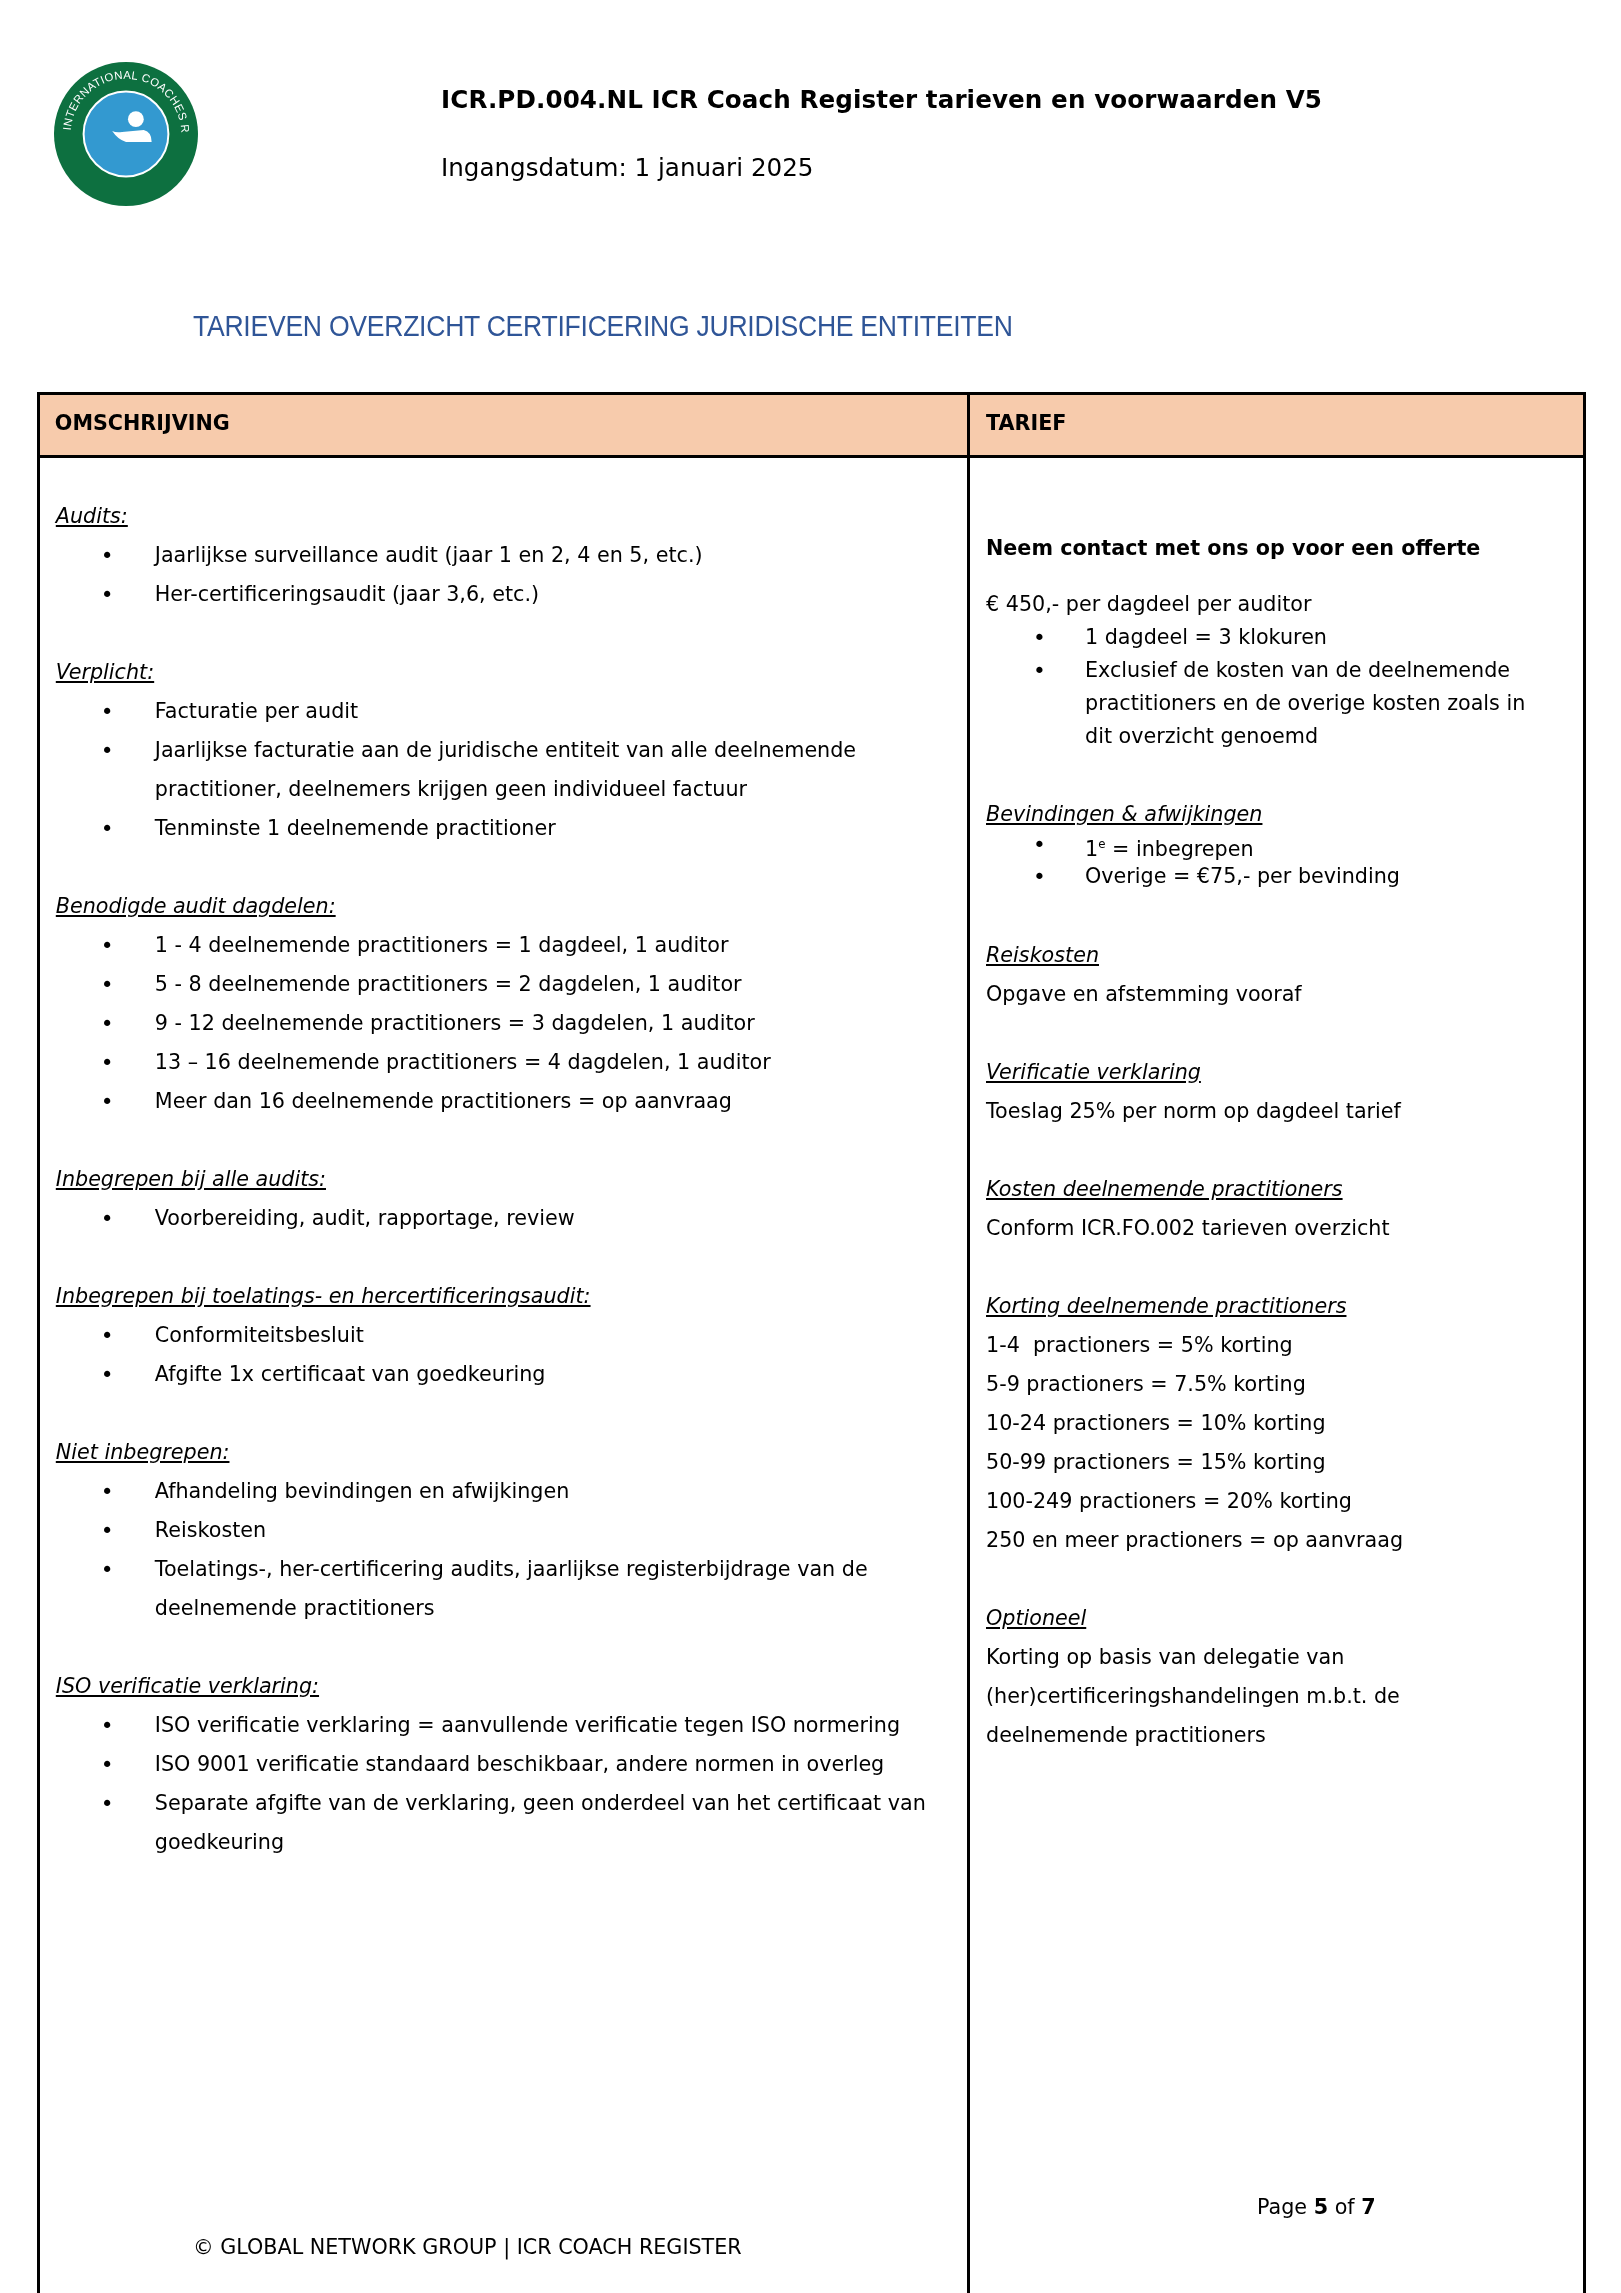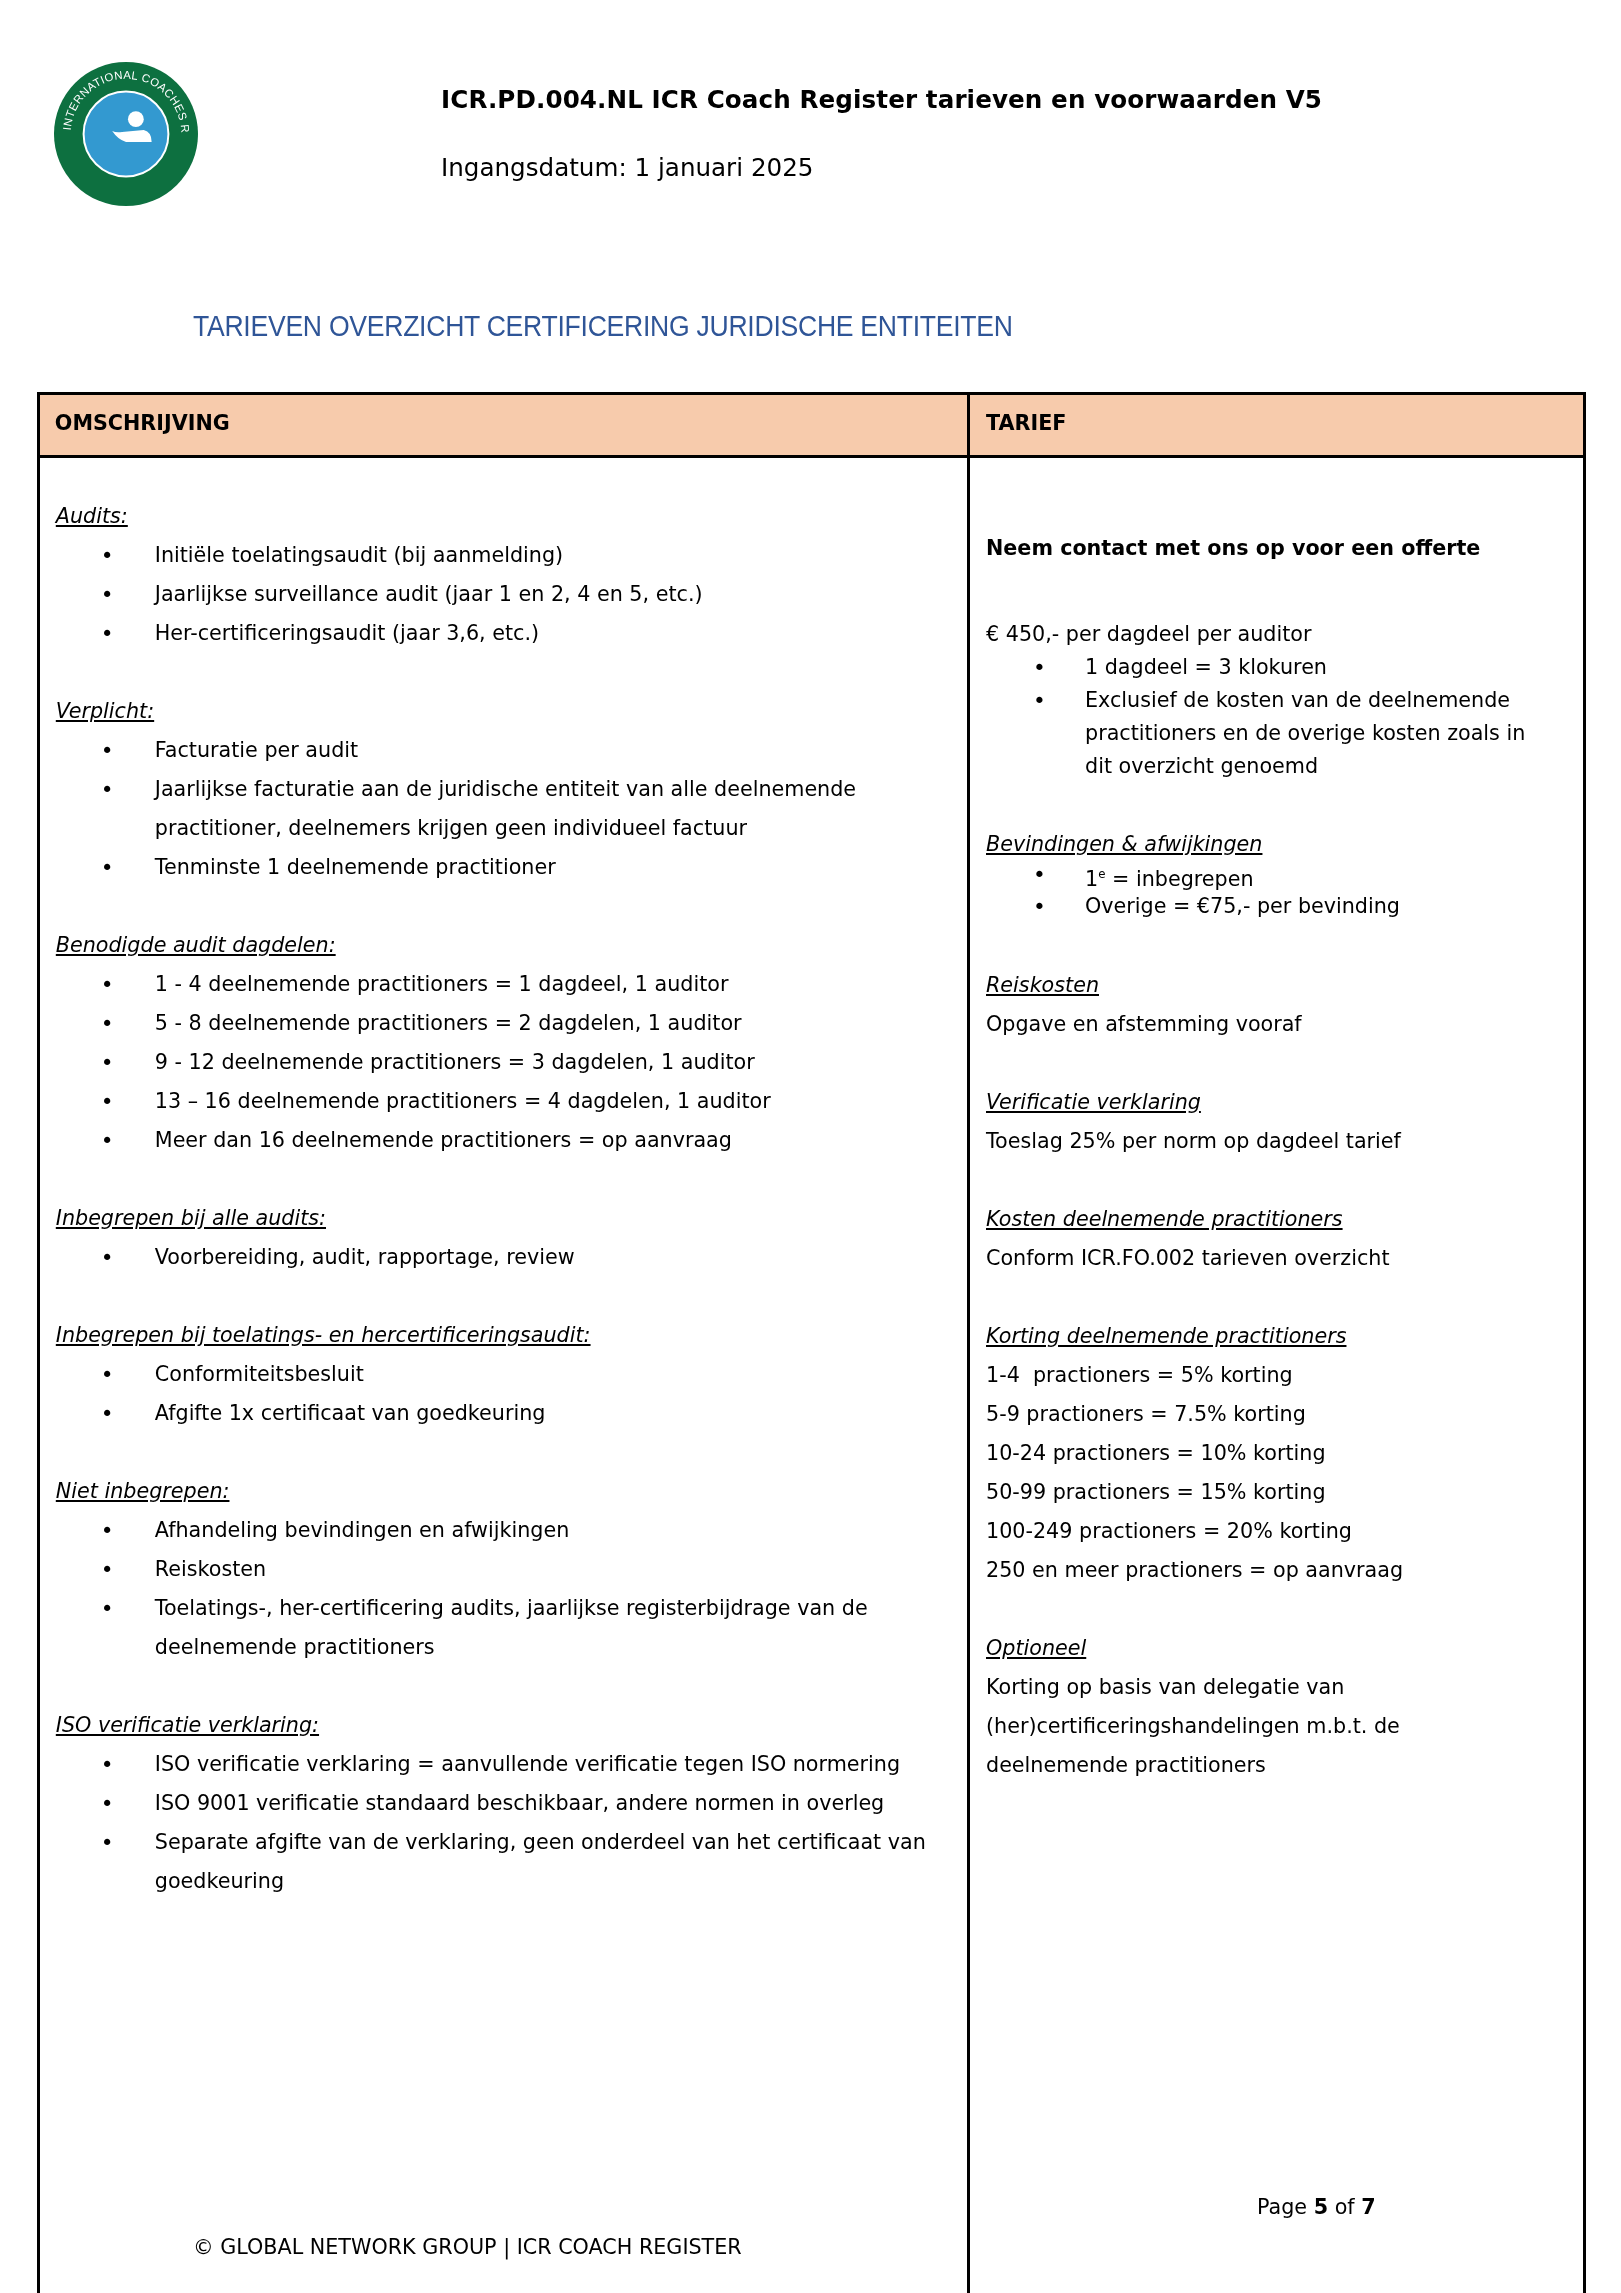--- a/index.html
+++ b/index.html
@@ -22,21 +22,21 @@
 
     .col-left { position: absolute; left: 15.8px; top: 102px; width: 906px; font-size: 20.7px; }
     .col-right { position: absolute; left: 946px; top: 102px; width: 591px; font-size: 20.7px; }
 
     .sec { margin-bottom: 39px; }
     .sec-h { text-decoration: underline; line-height: 39px; font-style: italic; }
     ul.b { list-style: none; }
     ul.b li { position: relative; padding-left: 99px; line-height: 39px; }
     ul.b li::before { content: "\2022"; position: absolute; left: 45px; top: 0; font-size: 21.7px; }
 
-    .r-bold { font-weight: bold; line-height: 39px; margin-top: 31.5px; margin-bottom: 50px; }
+    .r-bold { font-weight: bold; line-height: 39px; margin-top: 31.5px; margin-bottom: 20px; }
     .r-line { line-height: 39px; }
     ul.rb { list-style: none; }
     ul.rb li { position: relative; padding-left: 99px; line-height: 33px; }
     ul.rb li::before { content: "\2022"; position: absolute; left: 47px; top: 0; font-size: 21.7px; }
     .r-sec { margin-bottom: 39px; }
     .r-sec.tight { margin-bottom: 45px; }
     .sup { font-size: 11.8px; vertical-align: super; }
 
     .footer-left { position: absolute; left: 193px; top: 2195px; font-size: 20.7px; white-space: nowrap; margin-top: 40px; }
     .footer-right { position: absolute; left: 1257px; top: 2195px; font-size: 20.7px; white-space: nowrap; }
@@ -69,21 +69,20 @@
   <div class="tbl-head">
     <div class="th left">OMSCHRIJVING</div>
     <div class="th right">TARIEF</div>
   </div>
   <div class="tbl-divider"></div>
 
   <div class="col-left">
     <div class="sec">
       <div class="sec-h">Audits:</div>
       <ul class="b">
-        <li>Initiële toelatingsaudit (bij aanmelding)</li>
         <li>Jaarlijkse surveillance audit (jaar 1 en 2, 4 en 5, etc.)</li>
         <li>Her-certificeringsaudit (jaar 3,6, etc.)</li>
       </ul>
     </div>
     <div class="sec">
       <div class="sec-h">Verplicht:</div>
       <ul class="b">
         <li>Facturatie per audit</li>
         <li style="padding-right:39px">Jaarlijkse facturatie aan de juridische entiteit van alle deelnemende practitioner, deelnemers krijgen geen individueel factuur</li>
         <li>Tenminste 1 deelnemende practitioner</li>

